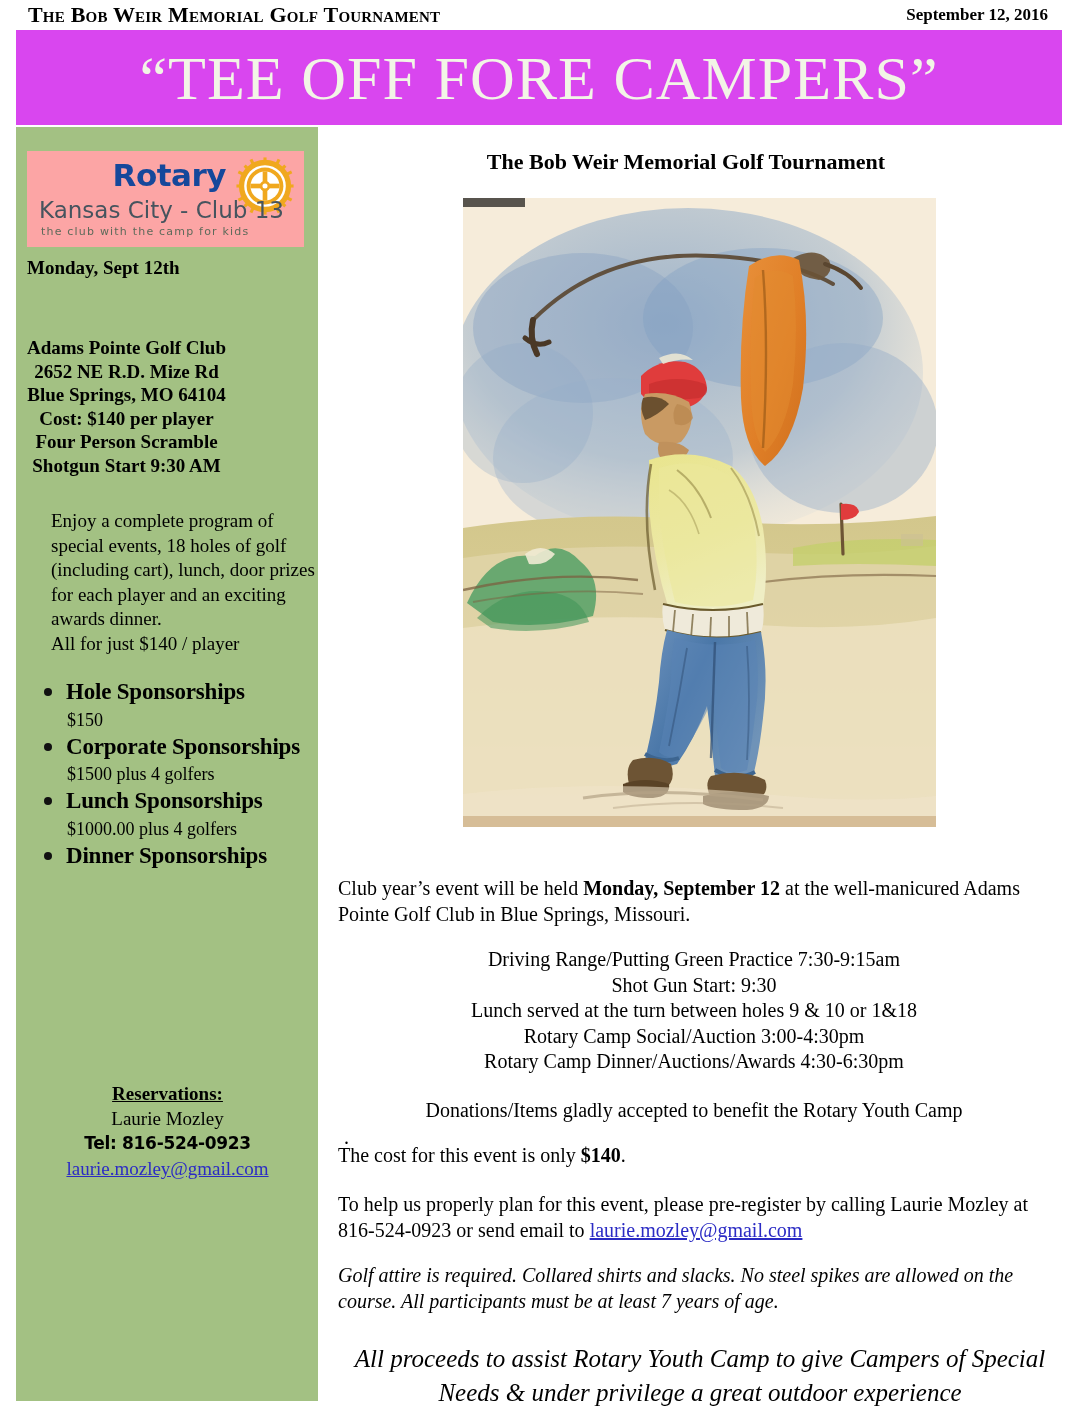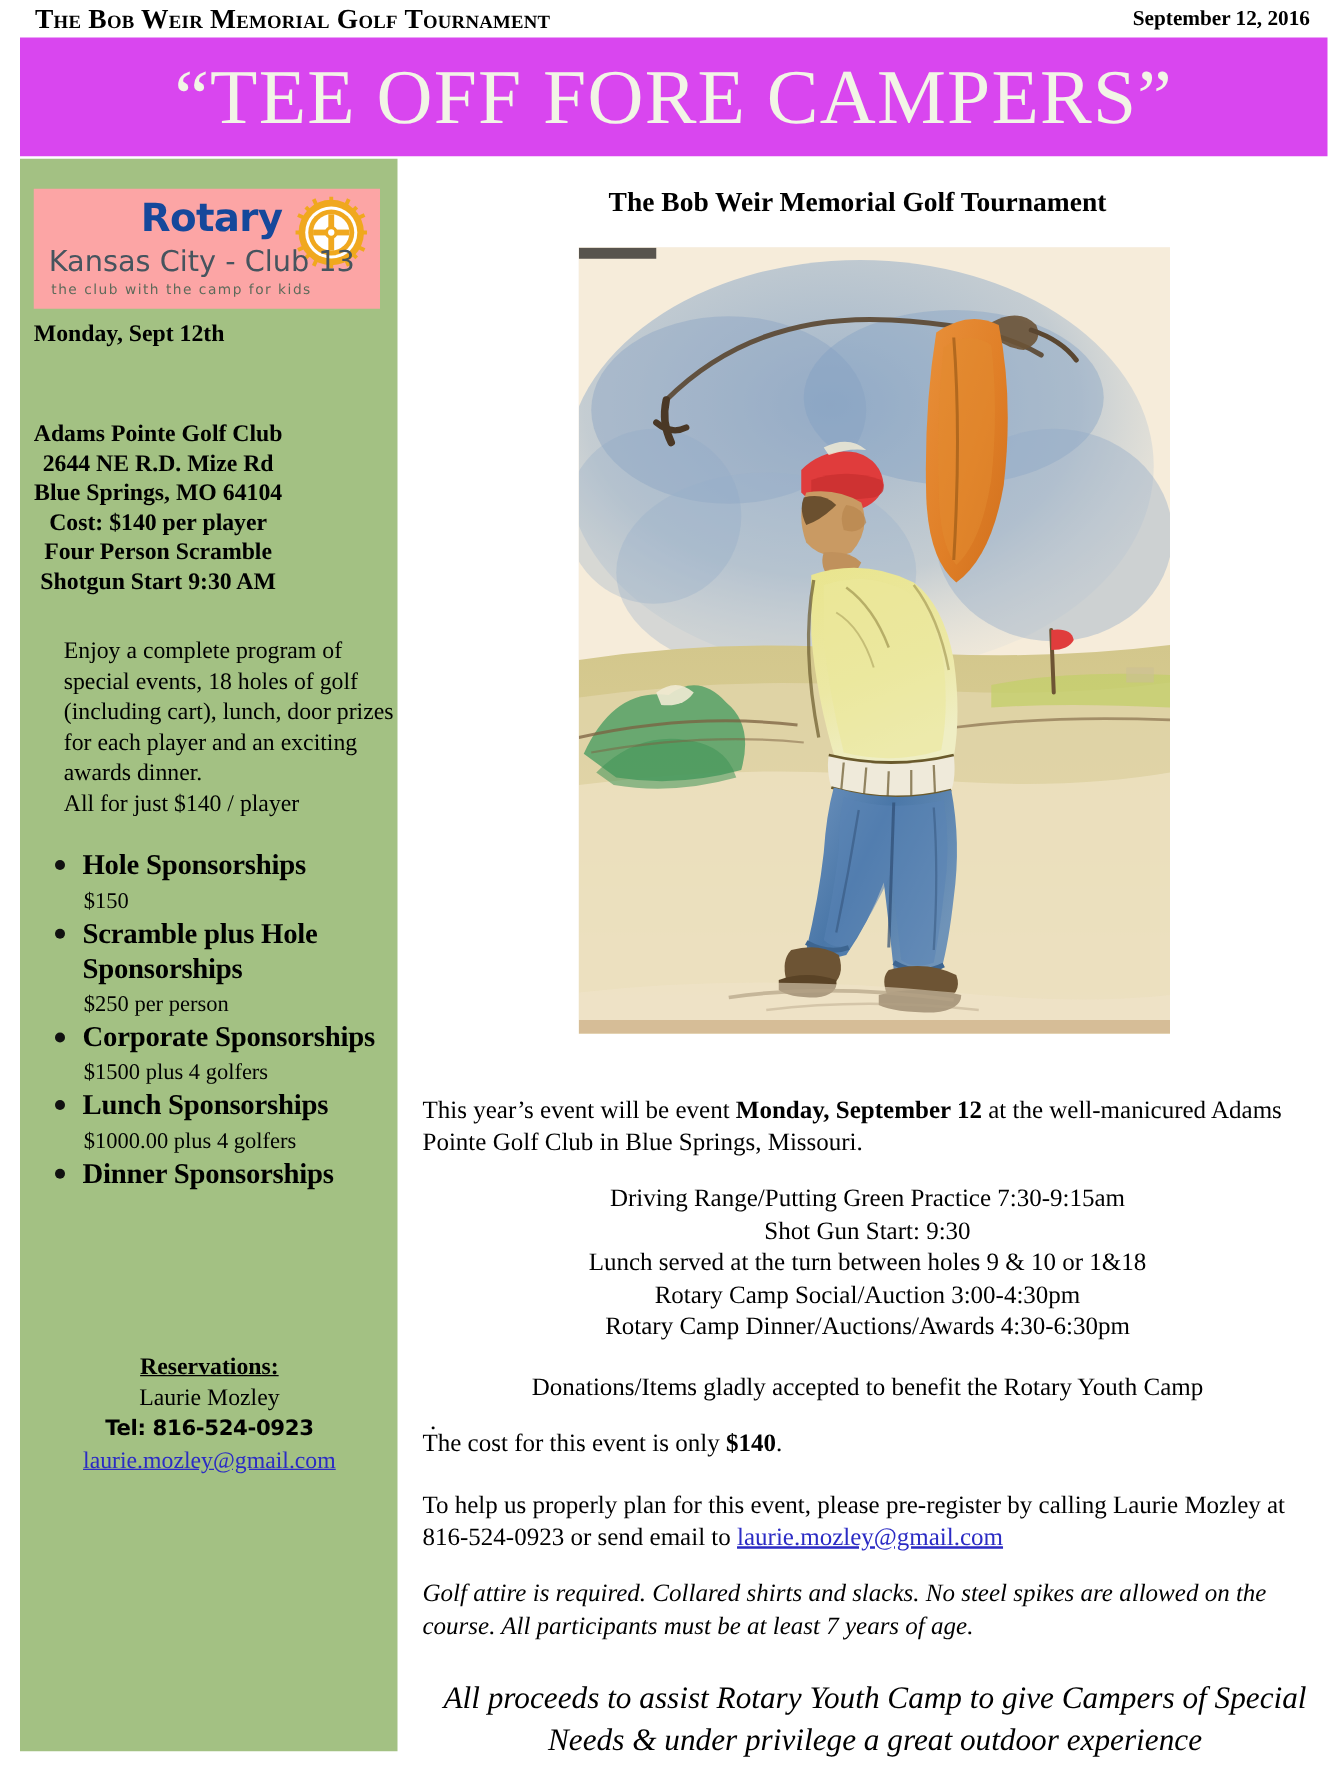--- a/index.html
+++ b/index.html
@@ -354,42 +354,37 @@
       </div>
     </div>
     <div class="logo-city">Kansas City - Club 13</div>
     <div class="logo-tag">the club with the camp for kids</div>
   </div>
 
   <div class="sb-date">Monday, Sept 12th</div>
 
   <div class="sb-address">
     <div>Adams Pointe Golf Club</div>
-    <div>2644 NE R.D. Mize Rd</div>
+    <div>2652 NE R.D. Mize Rd</div>
     <div>Blue Springs, MO 64104</div>
     <div>Cost: $140 per player</div>
     <div>Four Person Scramble</div>
     <div>Shotgun Start 9:30 AM</div>
   </div>
 
   <div class="sb-para">
     <span>Enjoy a complete program of special events, 18 holes of golf (including cart), lunch, door prizes for each player and an exciting awards dinner.</span>
     <div>All for just $140 / player</div>
   </div>
 
   <ul class="sb-list">
     <li>
       <span class="bullet"></span>
       <span class="tier-name">Hole Sponsorships</span>
       <span class="tier-price">$150</span>
-    </li>
-    <li>
-      <span class="bullet"></span>
-      <span class="tier-name">Scramble plus Hole Sponsorships</span>
-      <span class="tier-price">$250 per person</span>
     </li>
     <li>
       <span class="bullet"></span>
       <span class="tier-name">Corporate Sponsorships</span>
       <span class="tier-price">$1500 plus 4 golfers</span>
     </li>
     <li>
       <span class="bullet"></span>
       <span class="tier-name">Lunch Sponsorships</span>
       <span class="tier-price">$1000.00 plus 4 golfers</span>
@@ -530,21 +525,21 @@
       <path d="M150 610 Q 230 600 320 610" stroke="#6b5434" stroke-width="2" fill="none" opacity="0.45"></path>
 
       <path d="M0 596 Q 140 580 300 596 Q 400 606 473 598 L473 629 L0 629 Z" fill="#f0e4ca" opacity="0.55"></path>
       <rect x="0" y="618" width="473" height="11" fill="#c9a97e" opacity="0.65"></rect>
 
       <rect x="0" y="0" width="62" height="9" fill="#3c3a34" opacity="0.85"></rect>
     </svg>
   </div>
 
   <div class="body-intro">
-    <span>This year’s event will be event </span><strong>Monday, September 12</strong><span> at the well-manicured Adams Pointe Golf Club in Blue Springs, Missouri.</span>
+    <span>Club year’s event will be held </span><strong>Monday, September 12</strong><span> at the well-manicured Adams Pointe Golf Club in Blue Springs, Missouri.</span>
   </div>
 
   <div class="schedule">
     <div>Driving Range/Putting Green Practice 7:30-9:15am</div>
     <div>Shot Gun Start: 9:30</div>
     <div>Lunch served at the turn between holes 9 &amp; 10 or 1&amp;18</div>
     <div>Rotary Camp Social/Auction 3:00-4:30pm</div>
     <div>Rotary Camp Dinner/Auctions/Awards 4:30-6:30pm</div>
   </div>
 

